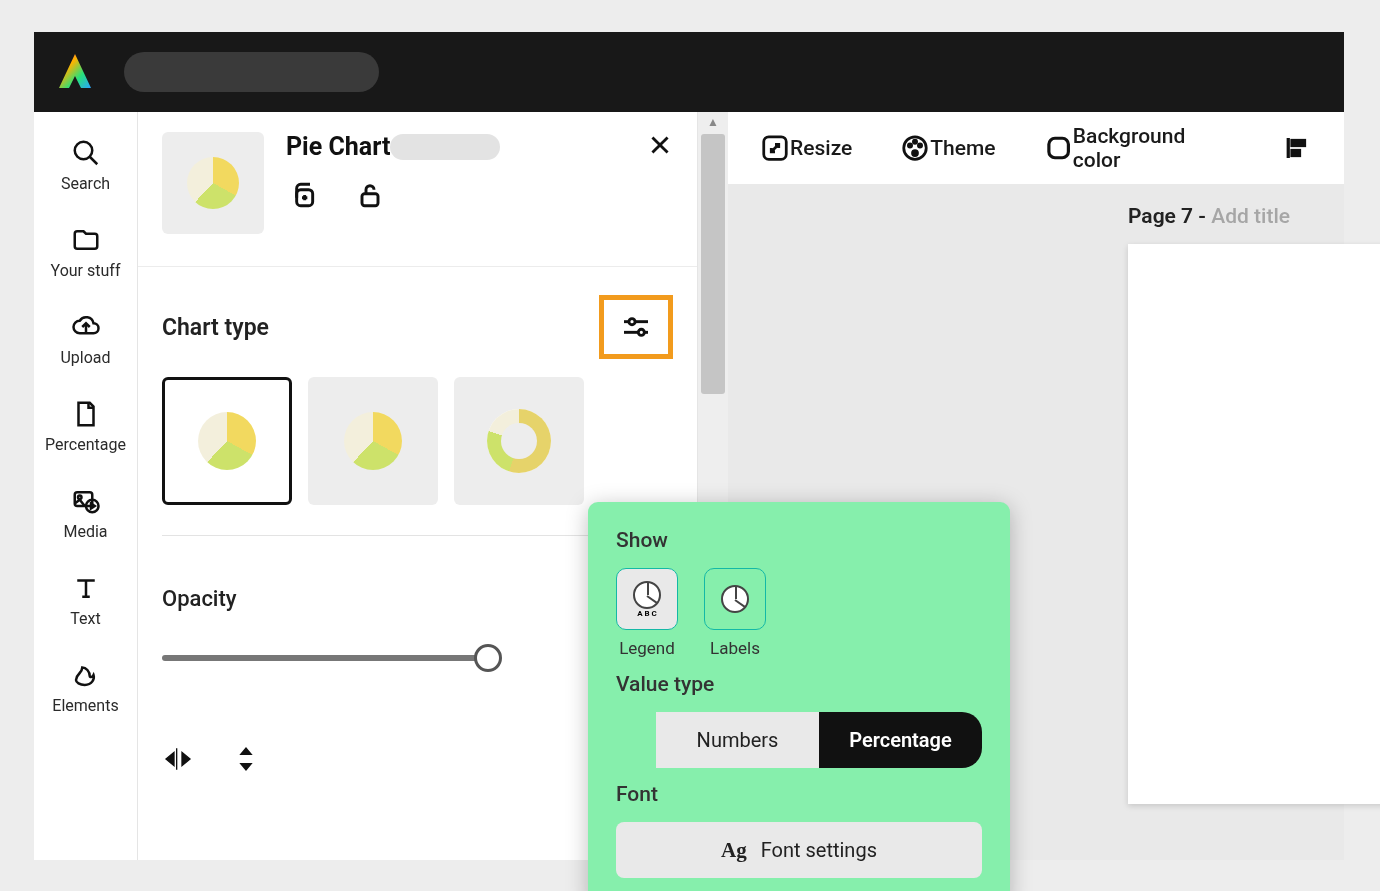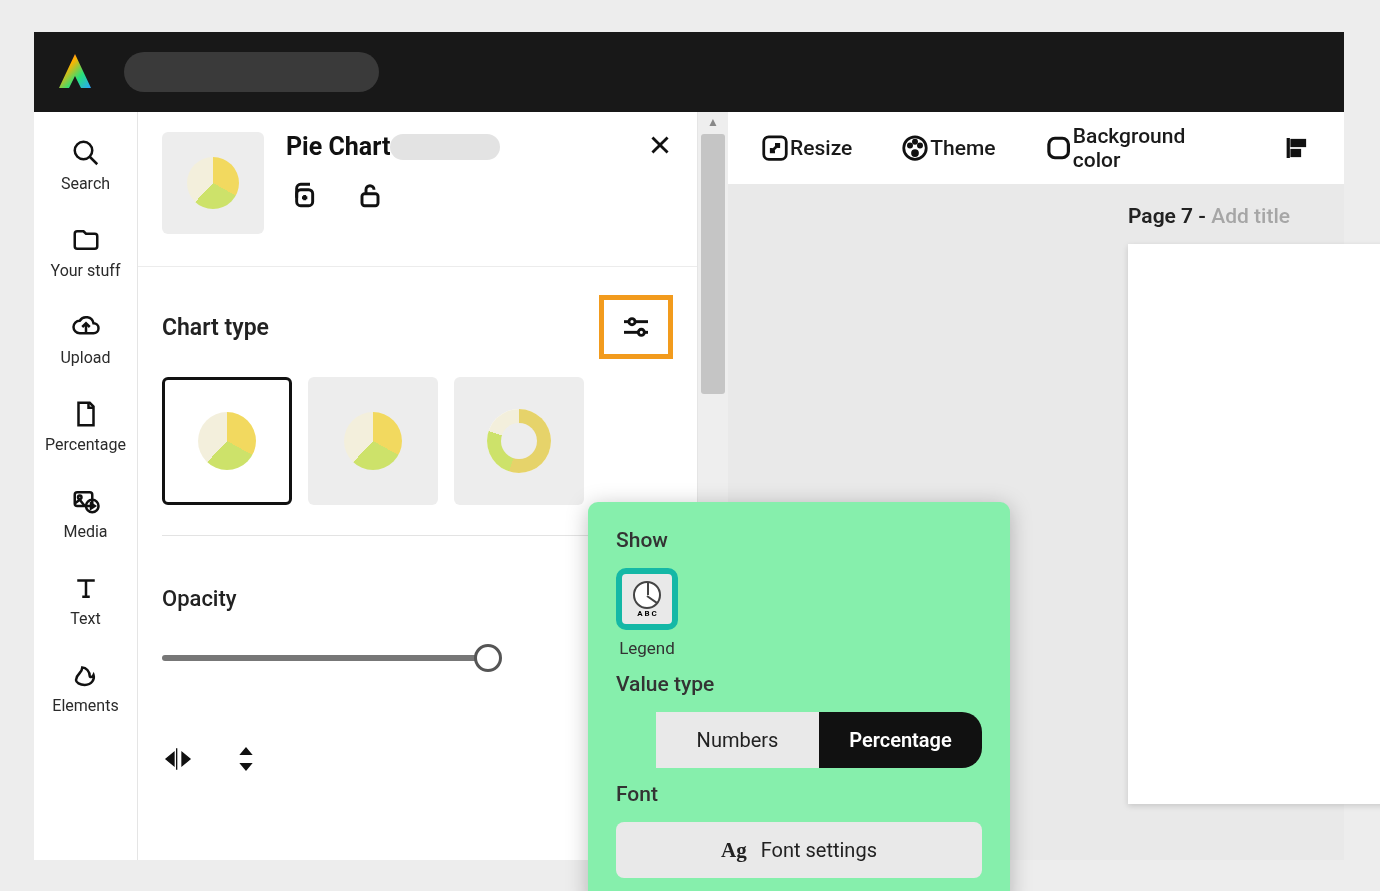--- a/index.html
+++ b/index.html
@@ -53,21 +53,21 @@
   .tool-btn { display: flex; align-items: center; gap: 0; cursor: pointer; font-size: 21px; color: #1a1a1a; font-weight: 500; }
   .tool-btn svg { width: 30px; height: 30px; }
   .page-label { position: absolute; top: 92px; left: 400px; font-size: 21px; font-weight: 600; color: #222; }
   .page-label .ghost { color: #a6a6a6; font-weight: 500; }
   .page-canvas { position: absolute; top: 132px; left: 400px; width: 280px; height: 560px; background: #fff; box-shadow: 0 2px 6px rgba(0,0,0,.15); }
   .popover { position: absolute; left: 554px; top: 390px; width: 422px; background: #86efac; border-radius: 10px; box-shadow: 0 4px 22px rgba(0,0,0,.25); padding: 26px 28px 30px 28px; z-index: 50; }
   .popover h4 { font-size: 21px; font-weight: 500; color: #333; margin-bottom: 16px; margin-top: 14px; }
   .popover h4:first-child { margin-top: 0; }
   .show-row { display: flex; gap: 26px; }
   .show-item { display: flex; flex-direction: column; align-items: center; gap: 8px; }
-  .show-box { width: 62px; height: 62px; border: 6px solid #14b8a6; border-radius: 10px; display: flex; flex-direction: column; align-items: center; justify-content: center; cursor: pointer; font-size: 8px; font-weight: 700; }
+  .show-box { width: 62px; height: 62px; border: 1px solid #14b8a6; border-radius: 10px; display: flex; flex-direction: column; align-items: center; justify-content: center; cursor: pointer; font-size: 8px; font-weight: 700; }
   .show-box.active { background: #e9e9e9; }
   .show-box .mini-pie { width: 28px; height: 28px; border-radius: 50%; position: relative; border: 2px solid #444; background: #fff; }
   .show-box .mini-pie::before { content:""; position:absolute; left:50%; top:0; width:0; height:50%; border-left:2px solid #444; }
   .show-box .mini-pie::after { content:""; position:absolute; left:50%; top:50%; width:50%; height:0; border-top:2px solid #444; transform-origin:left; transform:rotate(35deg); }
   .show-label { font-size: 17px; color: #333; }
   .seg { display: flex; border-radius: 20px; overflow: hidden; width: 100%; padding-left: 40px; }
   .seg button { flex: 1; height: 56px; border: none; font-size: 20px; cursor: pointer; }
   .seg button.inactive { background: #e9e9e9; color: #222; }
   .seg button.active { background: #111; color: #fff; font-weight: 600; }
   .font-btn { width: 100%; height: 56px; background: #e9e9e9; border: none; border-radius: 8px; font-size: 20px; color: #222; display: flex; align-items: center; justify-content: center; gap: 14px; cursor: pointer; }
@@ -281,20 +281,26 @@
     <div class="popover">
       <h4>Show</h4>
       <div class="show-row">
         <div class="show-item">
           <div class="show-box active">
             <div class="mini-pie"></div>
             <span>A B C</span>
           </div>
           <span class="show-label">Legend</span>
         </div>
+        <div class="show-item">
+          <div class="show-box">
+            <div class="mini-pie"></div>
+          </div>
+          <span class="show-label">Labels</span>
+        </div>
       </div>
 
       <h4>Value type</h4>
       <div class="seg">
         <button class="inactive">Numbers</button>
         <button class="active">Percentage</button>
       </div>
 
       <h4>Font</h4>
       <button class="font-btn">

